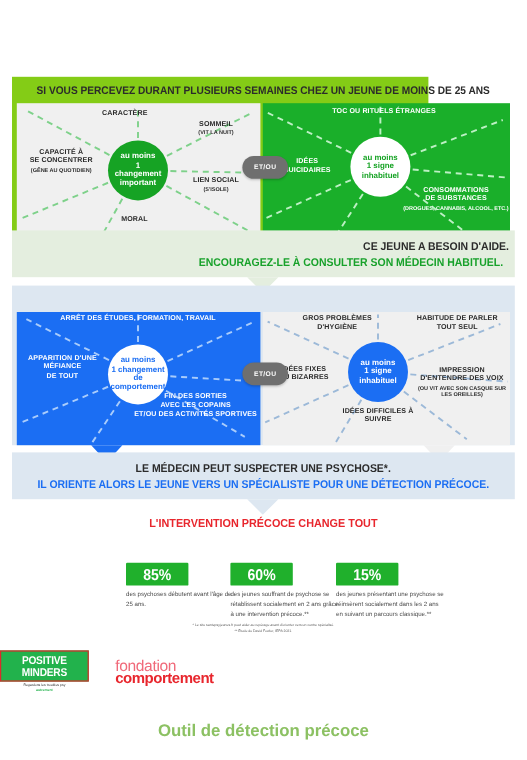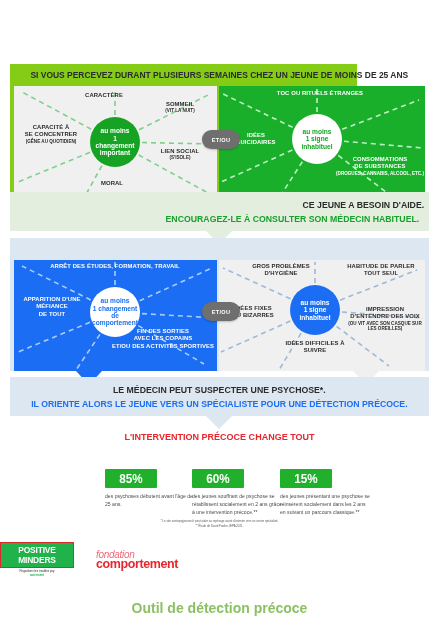--- a/index.html
+++ b/index.html
@@ -161,21 +161,21 @@
   }
   .logo-pm .l1,.logo-pm .l2{
     color:#ffffff;font-size:9.4px;font-weight:bold;line-height:1.02;
     transform:scaleX(.9);display:block;letter-spacing:-.2px;
   }
   .logo-pm .sub{
     margin-top:2px;text-align:center;font-size:2.9px;color:#2b2b2b;line-height:1.35;
   }
   .logo-pm .sub b{color:#22b24c;}
   .logo-ff{width:110px;line-height:1.0;}
-  .logo-ff .t1{font-size:10px;color:#f06a7a;letter-spacing:-.3px;display:block;font-style:italic;}
+  .logo-ff .t1{font-size:13px;color:#f06a7a;letter-spacing:-.3px;display:block;}
   .logo-ff .t2{font-size:12.5px;color:#e8262d;font-weight:bold;letter-spacing:-.4px;display:block;margin-top:-2px;}
 
   .bottom-cap{
     position:absolute;left:0;top:600px;width:439px;text-align:center;
     color:#8cc163;font-size:14px;font-weight:bold;
   }
 </style>
 </head>
 <body>
 

